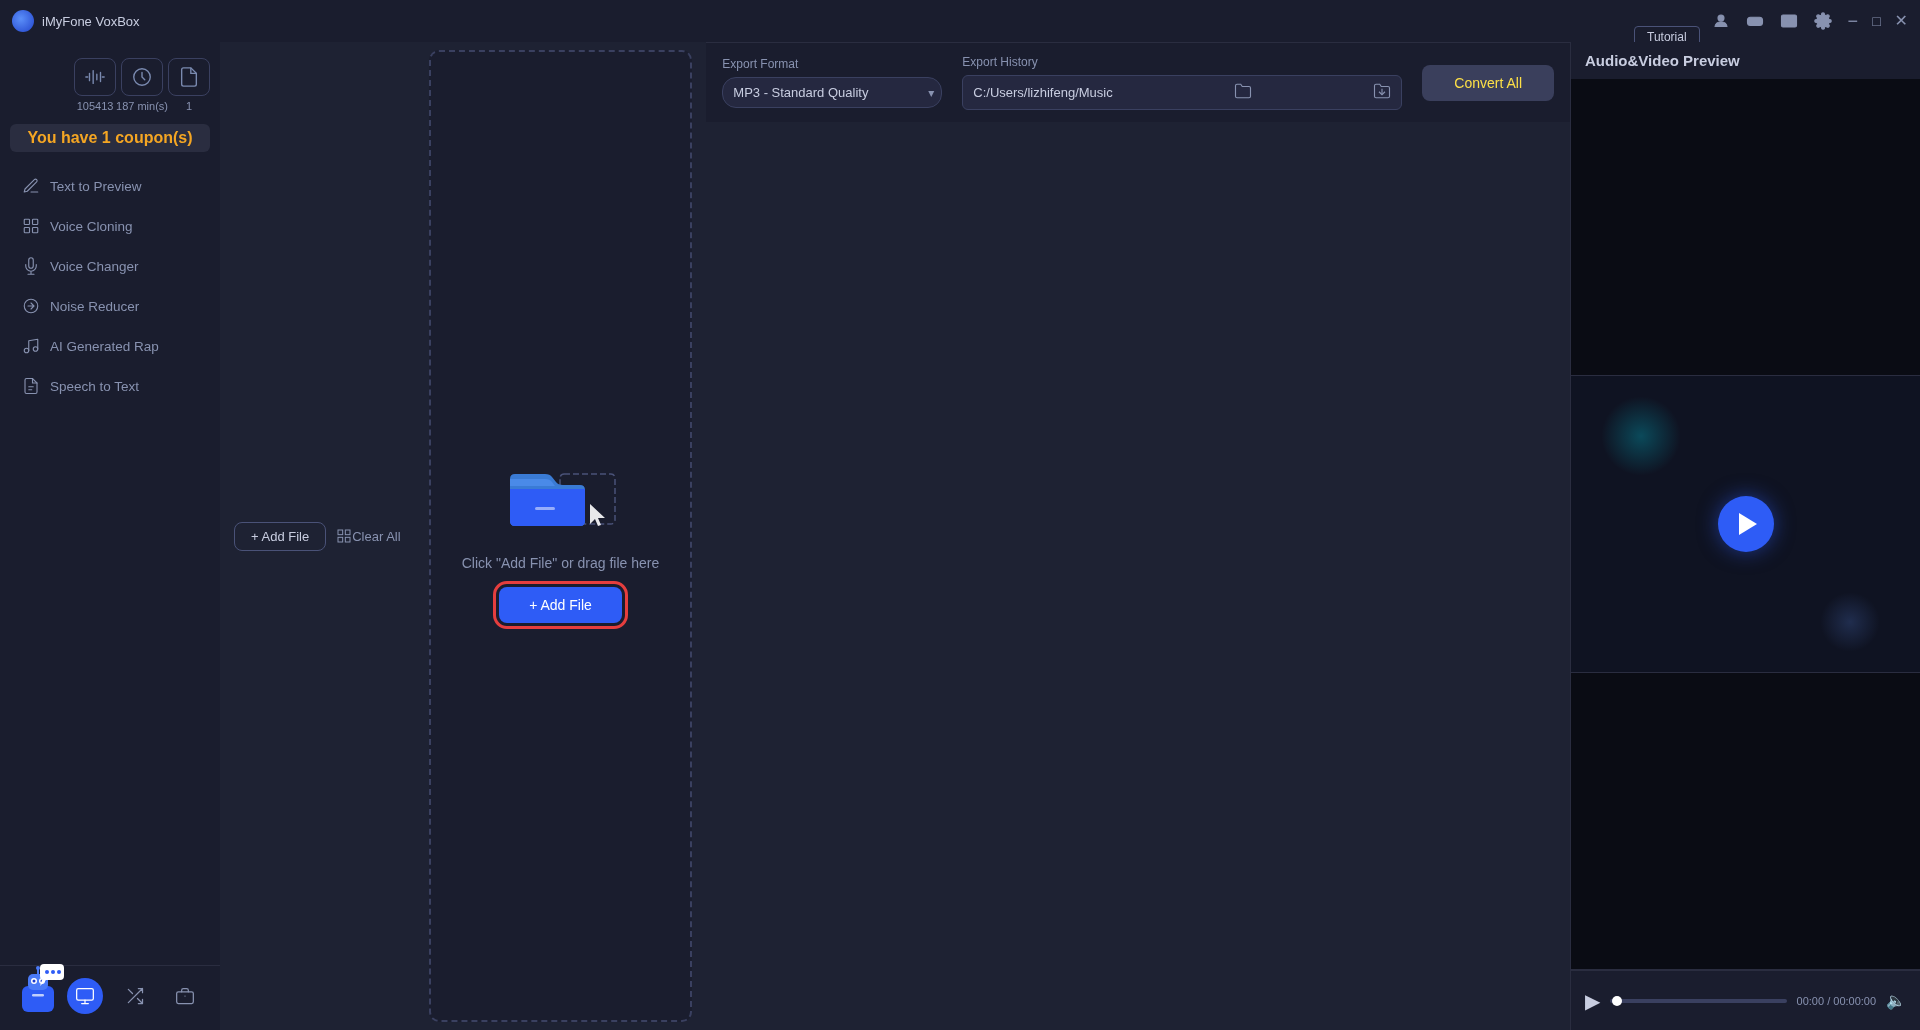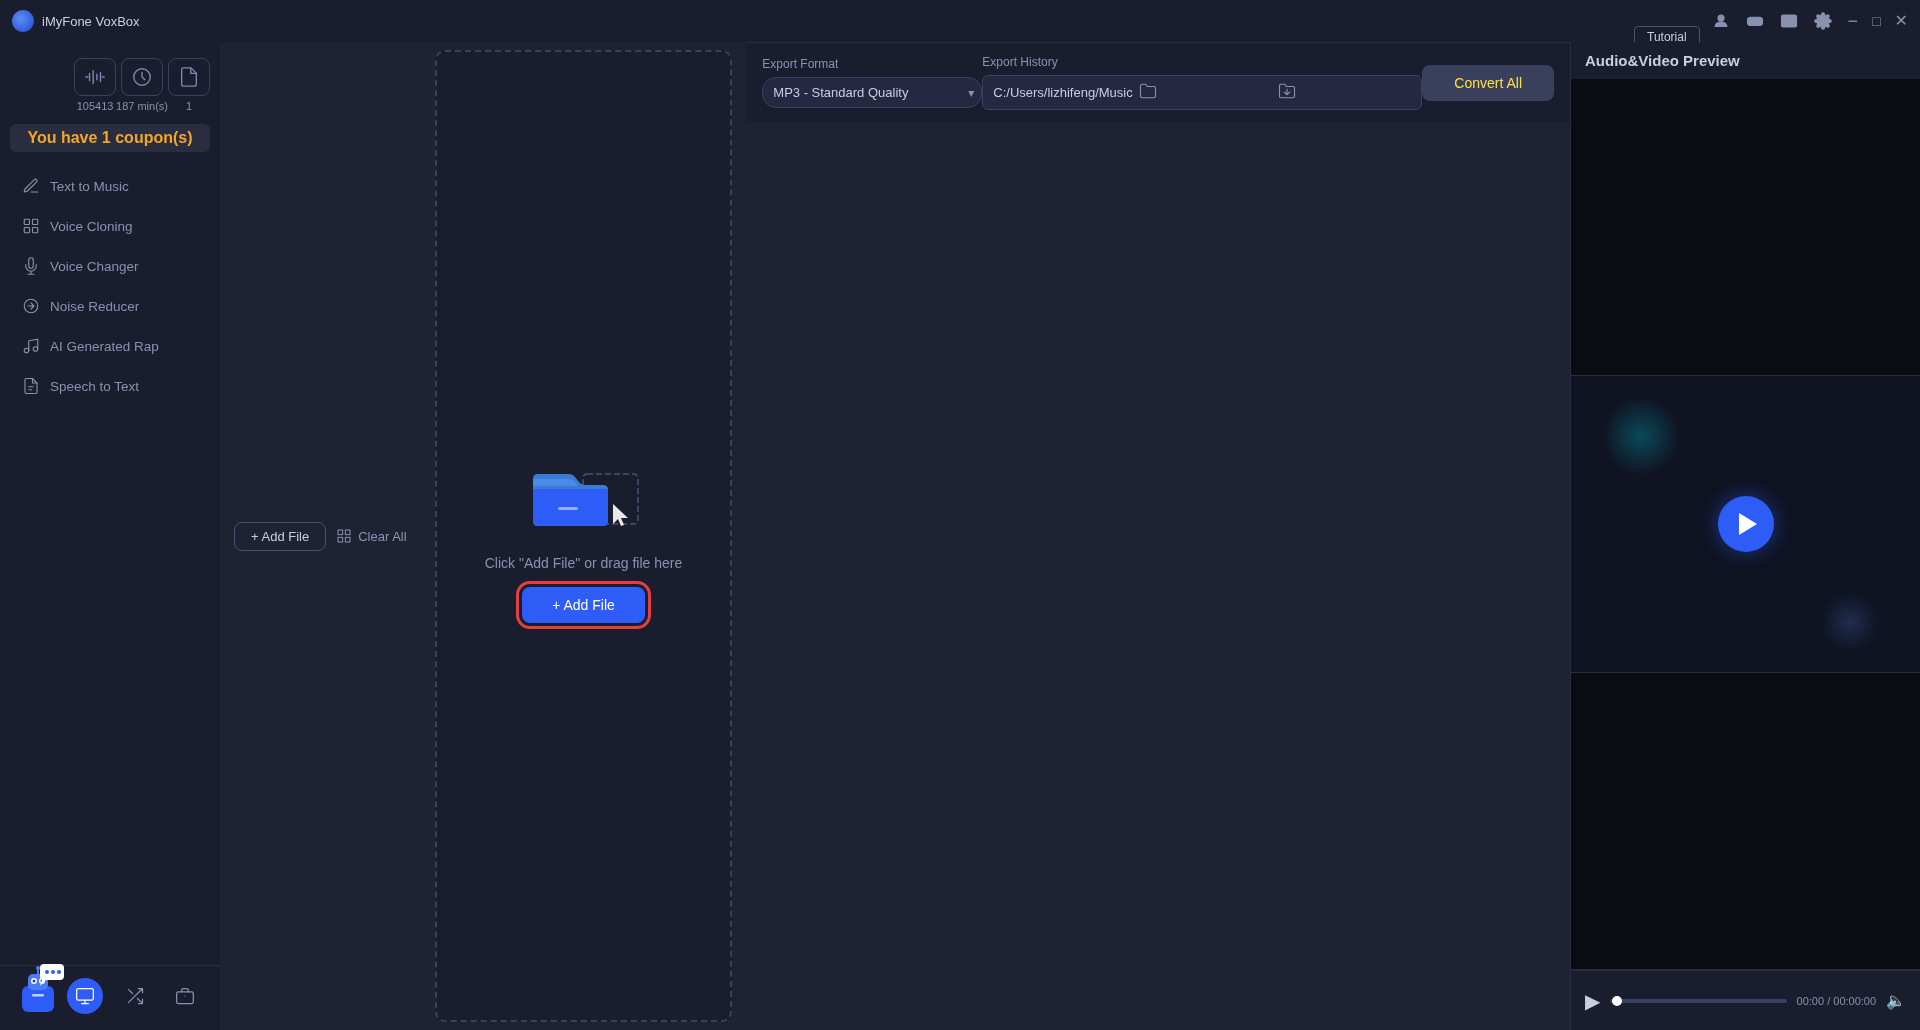--- a/index.html
+++ b/index.html
@@ -216,21 +216,20 @@
       color: #c8cde0;
       padding: 6px 16px;
       border-radius: 8px;
       font-size: 13px;
       cursor: pointer;
     }
     .clear-all-btn {
       margin-left: auto;
       display: flex;
       align-items: center;
-      gap: 6px;
       background: transparent;
       border: none;
       color: #8892b0;
       font-size: 13px;
       cursor: pointer;
       justify-content: flex-end;
     }
 
     
     #dropzone-area {
@@ -278,20 +277,21 @@
       outline-offset: 3px;
     }
 
     
     #export-bar {
       height: 80px;
       background: #1a1d2e;
       display: flex;
       align-items: center;
       padding: 0 16px;
+      gap: 20px;
       flex-shrink: 0;
       border-top: 1px solid #2a2d40;
     }
     .export-group {
       display: flex;
       flex-direction: column;
       gap: 6px;
     }
     .export-label {
       font-size: 12px;
@@ -330,20 +330,21 @@
     }
     .history-path-wrap {
       display: flex;
       align-items: center;
       gap: 6px;
       background: #252840;
       border: 1px solid #3a4060;
       border-radius: 6px;
       padding: 6px 10px;
       width: 440px;
+      text-align: right;
     }
     .history-path-wrap span {
       font-size: 13px;
       color: #c8cde0;
       flex: 1;
     }
     .path-icon {
       color: #8892b0;
       cursor: pointer;
       font-size: 15px;
@@ -553,21 +554,21 @@
 
     <div class="coupon-bar">
       <span>You have 1 coupon(s)</span>
     </div>
 
     <nav class="sidebar-nav">
       <div class="nav-item">
         <svg viewBox="0 0 24 24">
           <path d="M12 20h9M16.5 3.5a2.121 2.121 0 013 3L7 19l-4 1 1-4L16.5 3.5z" stroke="currentColor" stroke-width="1.5" fill="none" stroke-linecap="round" stroke-linejoin="round"></path>
         </svg>
-        <span>Text to Music</span>
+        <span>Text to Preview</span>
       </div>
       <div class="nav-item">
         <svg viewBox="0 0 24 24">
           <rect x="3" y="3" width="7" height="7" rx="1" stroke="currentColor" stroke-width="1.5" fill="none"></rect>
           <rect x="14" y="3" width="7" height="7" rx="1" stroke="currentColor" stroke-width="1.5" fill="none"></rect>
           <rect x="3" y="14" width="7" height="7" rx="1" stroke="currentColor" stroke-width="1.5" fill="none"></rect>
           <rect x="14" y="14" width="7" height="7" rx="1" stroke="currentColor" stroke-width="1.5" fill="none"></rect>
         </svg>
         <span>Voice Cloning</span>
       </div>

